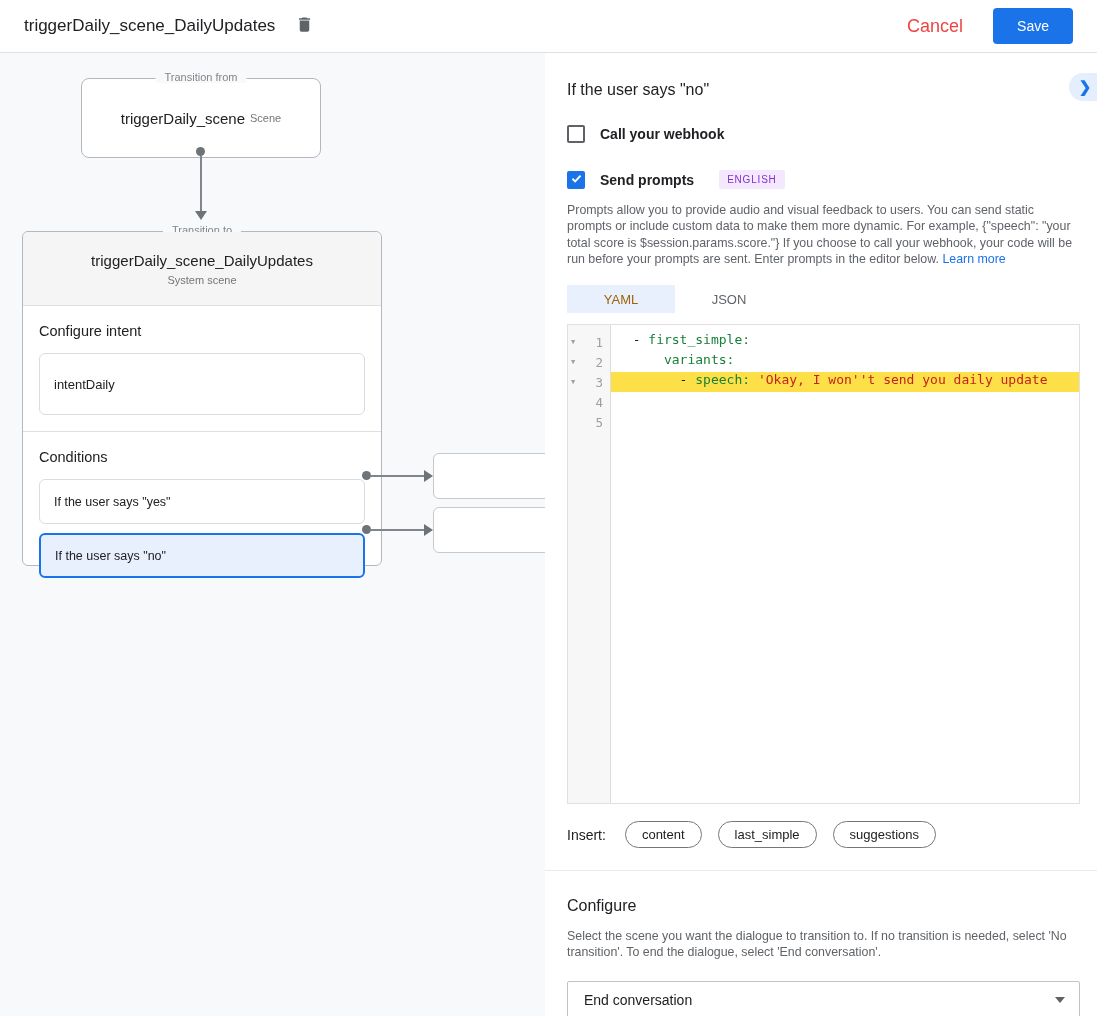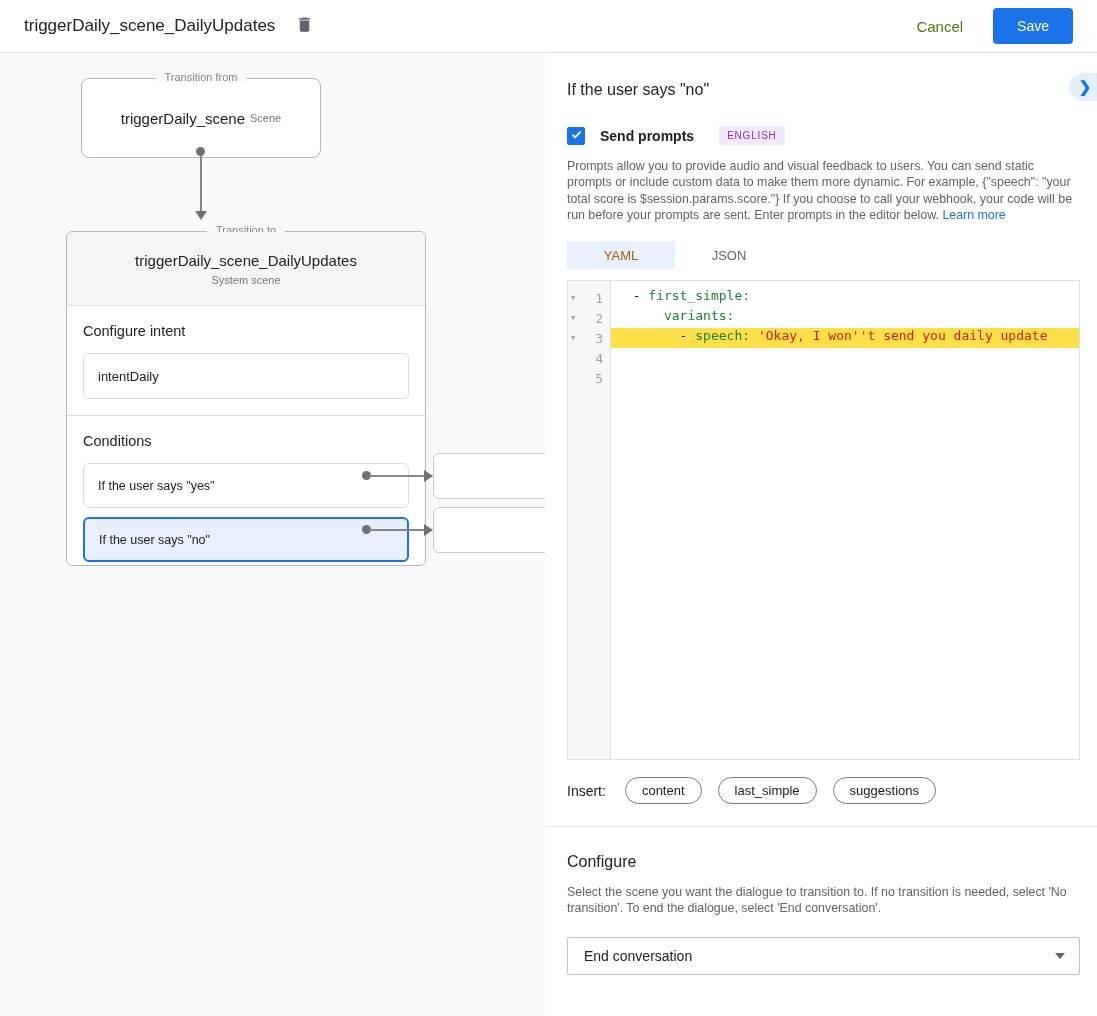--- a/index.html
+++ b/index.html
@@ -6,21 +6,21 @@
   html,body { width:1097px; height:1016px; overflow:hidden; background:#fff;
     font-family:"Liberation Sans", sans-serif; color:#202124; }
 
   
   .topbar { height:53px; background:#fff; border-bottom:1px solid #e0e0e0;
     display:flex; align-items:center; justify-content:space-between; padding:0 24px; }
   .topbar-left { display:flex; align-items:center; gap:20px; }
   .page-title { font-size:17px; font-weight:400; color:#202124; }
   .icon-btn { background:none; border:none; cursor:pointer; display:flex; align-items:center; }
   .topbar-right { display:flex; align-items:center; gap:30px; }
-  .btn-text { background:none; border:none; color:#4d7c0f; font-size:15px; font-weight:500;
+  .btn-text { background:none; border:none; color:#ef4444; font-size:18px; font-weight:500;
     cursor:pointer; font-family:inherit; }
   .btn-primary { background:#1a73e8; color:#fff; border:none; border-radius:4px;
     padding:10px 24px; font-size:14px; font-weight:500; cursor:pointer; font-family:inherit; }
 
   .main { position:relative; width:1097px; height:963px; }
 
   
   .canvas { position:absolute; left:0; top:0; width:545px; height:963px;
     background:#f8f9fa; overflow:hidden; }
   .legend { position:absolute; top:-8px; left:50%; transform:translateX(-50%);
@@ -34,28 +34,28 @@
 
   .conn-dot { position:absolute; width:9px; height:9px; border-radius:50%; background:#6e7378; }
   .conn-vline { position:absolute; width:2px; background:#80868b; }
   .arrow-down { position:absolute; width:0; height:0;
     border-left:6px solid transparent; border-right:6px solid transparent; border-top:9px solid #6e7378; }
   .conn-hline { position:absolute; height:2px; background:#80868b; }
   .arrow-right { position:absolute; width:0; height:0;
     border-top:6px solid transparent; border-bottom:6px solid transparent; border-left:9px solid #6e7378; }
 
   .to-box { position:absolute; left:22px; top:178px; width:360px; height:335px;
-    background:#fff; border:1px solid #b4b8be; border-radius:6px;margin-left:44px; }
+    background:#fff; border:1px solid #b4b8be; border-radius:6px; }
   .to-header { position:relative; height:74px; background:#f5f5f5; border-bottom:1px solid #e0e0e0;
     border-radius:6px 6px 0 0; display:flex; flex-direction:column; align-items:center;
     justify-content:center; gap:5px; }
   .to-section { padding:13px 16px 16px 16px; }
   .to-section.bordered { border-bottom:1px solid #e0e0e0; }
   .section-label { font-size:14.5px; color:#202124; margin:4px 0 14px 0; }
-  .intent-field { height:46px; border:1px solid #dadce0; border-radius:6px; background:#fff;
+  .intent-field { height:62px; border:1px solid #dadce0; border-radius:6px; background:#fff;
     display:flex; align-items:center; padding:0 14px; font-size:13px; color:#202124; }
   .condition-card { height:45px; border:1px solid #dadce0; border-radius:6px; background:#fff;
     display:flex; align-items:center; padding:0 14px; font-size:12.5px; color:#202124;
     margin-bottom:9px; cursor:pointer; }
   .condition-card.selected { background:#e8f0fe; border:2px solid #1a73e8; }
 
   .target-box { position:absolute; left:433px; width:120px; height:46px; background:#fff;
     border:1px solid #c6c9cd; border-radius:6px; }
 
   
@@ -178,20 +178,24 @@
     <div class="target-box" style="top:454px;"></div>
   </div>
 
   <div class="panel">
     <button class="collapse-btn">
       <span>❯</span>
     </button>
 
     <div class="panel-title">If the user says "no"</div>
 
+    <label class="check-row first">
+      <span class="checkbox"></span>
+      <span class="check-label">Call your webhook</span>
+    </label>
 
     <label class="check-row second">
       <span class="checkbox checked">
         <span>
           <svg width="13" height="13" viewBox="0 0 24 24">
               <path fill="none" stroke="#fff" stroke-width="3.4" d="M4.5 12.5l5 5 10-11"></path>
             </svg>
         </span>
       </span>
       <span class="check-label">Send prompts</span>

